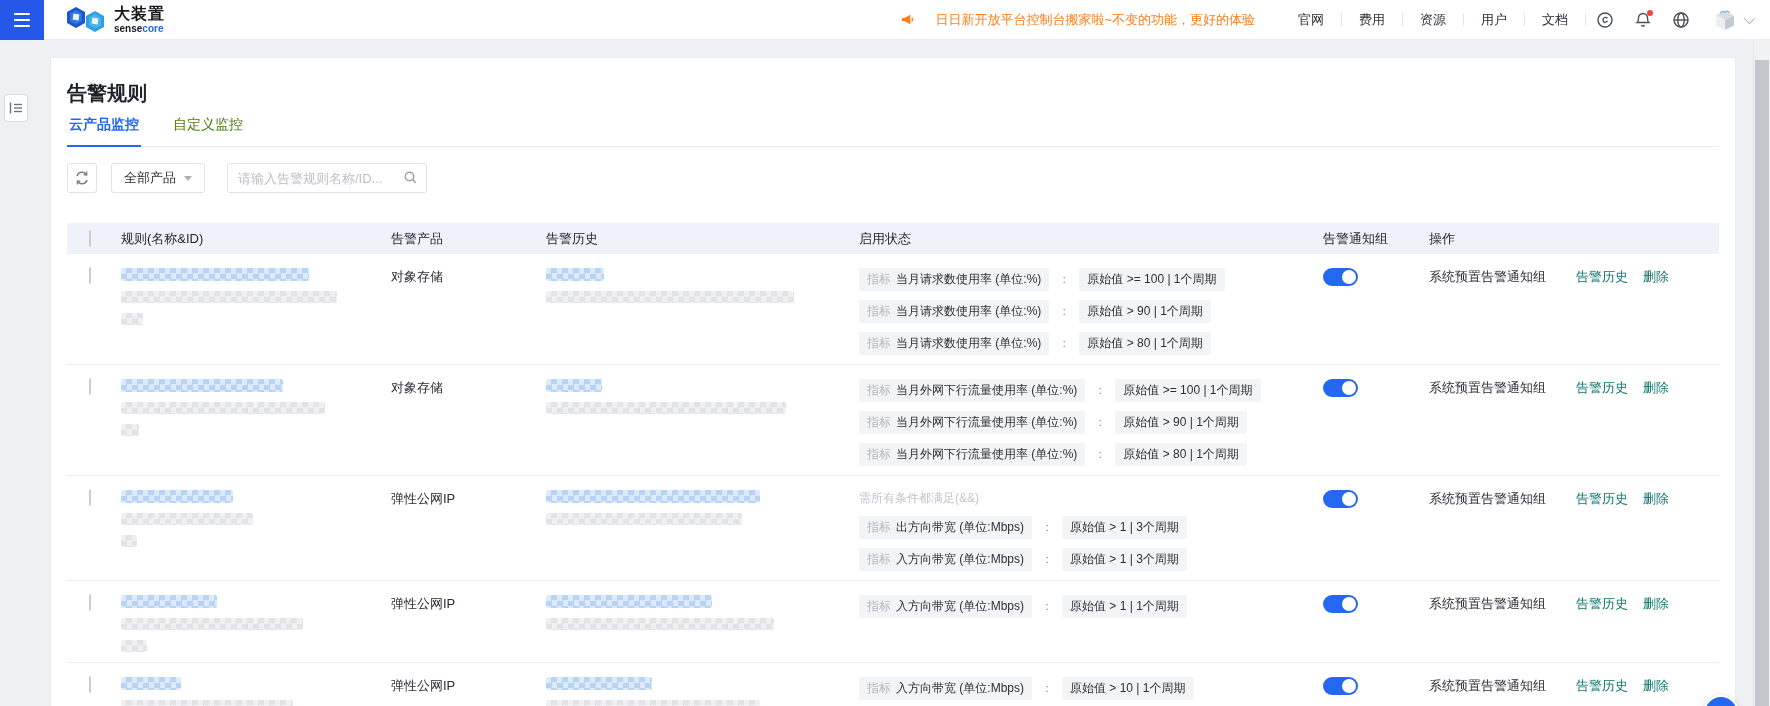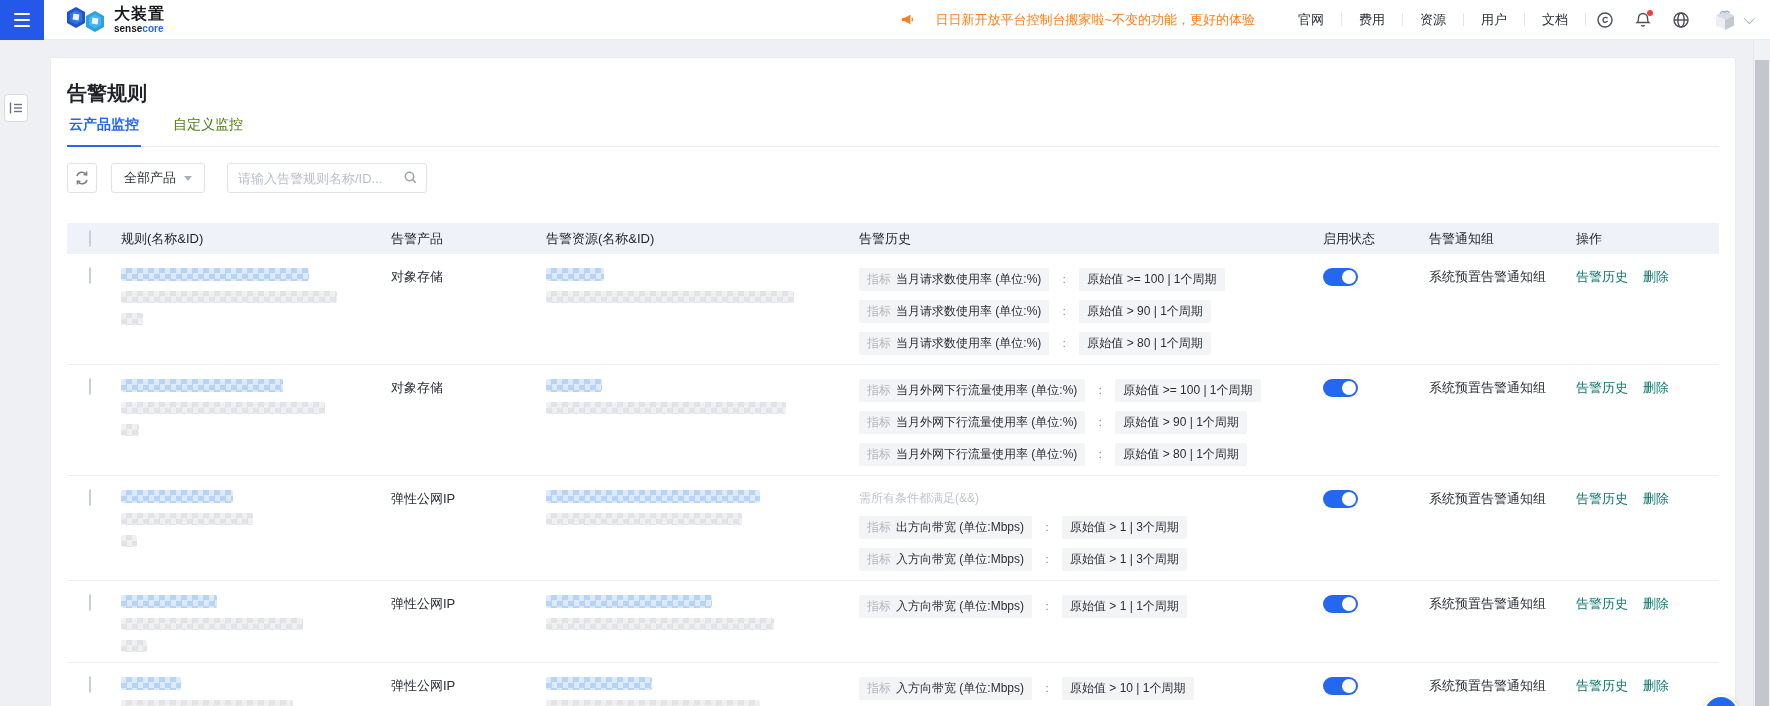--- a/index.html
+++ b/index.html
@@ -195,21 +195,20 @@
           </svg>
         </div>
       </div>
 
       <div class="table">
 
         <div class="tgrid thead">
           <div class="cell cb-cell"><span class="cb"></span></div>
           <div class="cell">规则(名称&amp;ID)</div>
           <div class="cell">告警产品</div>
-          <div class="cell">告警资源(名称&amp;ID)</div>
           <div class="cell">告警历史</div>
           <div class="cell">启用状态</div>
           <div class="cell">告警通知组</div>
           <div class="cell">操作</div>
         </div>
 
         <div class="tgrid trow" style="min-height:103px">
           <div class="cell cb-cell"><span class="cb"></span></div>
           <div class="cell stack">
             <div class="redact-blue" style="width:188px"></div>

